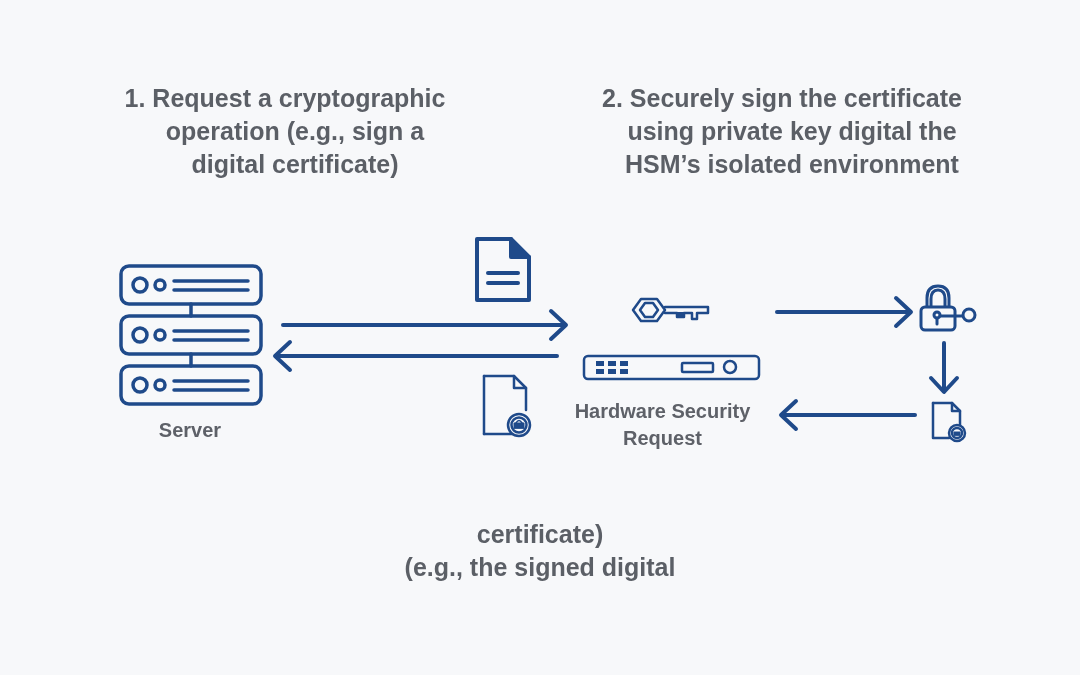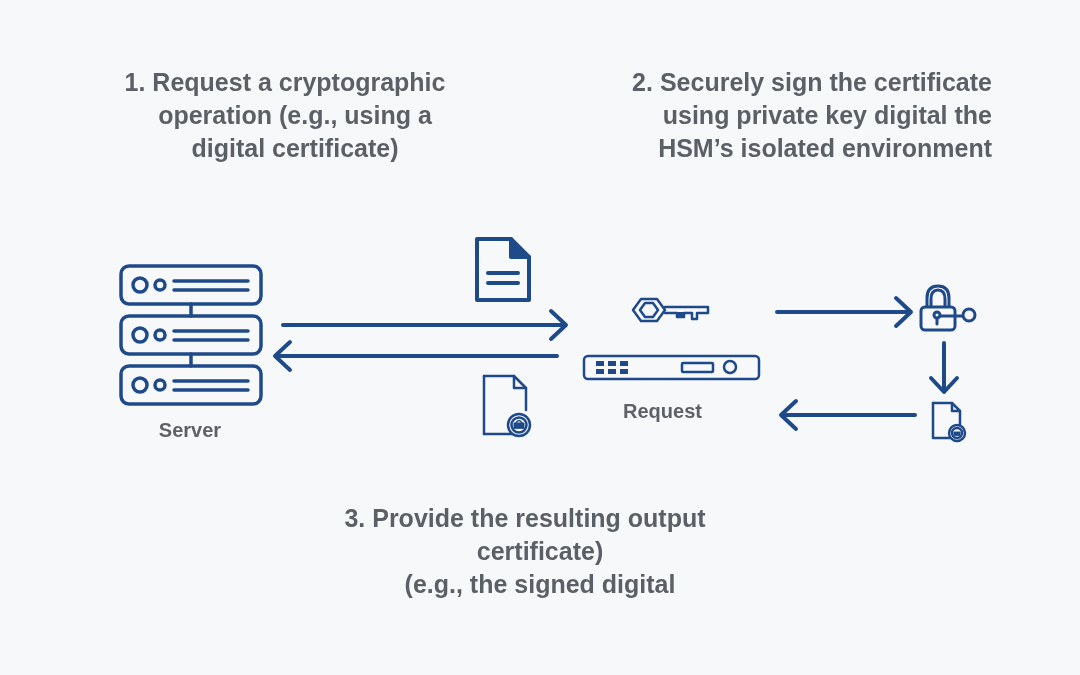--- a/index.html
+++ b/index.html
@@ -15,20 +15,21 @@
       font-family: "Liberation Sans", "DejaVu Sans", sans-serif;
     }
     .label {
       position: absolute;
       color: #5b5f66;
       font-weight: bold;
       font-size: 25px;
       line-height: 33px;
       text-align: center;
       white-space: nowrap;
+      margin-top: 16px;
     }
     .node-label {
       position: absolute;
       color: #5e6168;
       font-weight: bold;
       font-size: 20px;
       line-height: 27px;
       text-align: center;
       white-space: nowrap;
     }
@@ -39,38 +40,38 @@
     }
     .line {
       display: block;
     }
   </style>
 </head>
 <body>
 
 <div class="label" style="left:95px; top:66px; width:380px;">
   <span class="line">1. Request a cryptographic</span>
-  <span class="line" style="padding-left:20px;">operation (e.g., using a</span>
+  <span class="line" style="padding-left:20px;">operation (e.g., sign a</span>
   <span class="line" style="padding-left:20px;text-align:center;">digital certificate)</span>
 </div>
 
-<div class="label" style="left:572px; top:66px; width:420px;text-align:right;">
+<div class="label" style="left:572px; top:66px; width:420px;">
   <span class="line">2. Securely sign  the certificate</span>
   <span class="line" style="padding-left:20px;">using private key digital the</span>
   <span class="line" style="padding-left:20px;">HSM’s isolated environment</span>
 </div>
 
 <div class="label" style="left:300px; top:502px; width:450px;">
-  <span class="line">3. Provide the resulting output</span>
   <span class="line" style="padding-left:30px;">certificate)</span>
   <span class="line" style="padding-left:30px;">(e.g., the signed digital</span>
 </div>
 
 <div class="node-label" style="left:130px; top:417px; width:120px;">Server</div>
 <div class="node-label" style="left:545px; top:398px; width:235px;">
+  <span class="line">Hardware Security</span>
   <span class="line">Request</span>
 </div>
 
 <svg width="1080" height="675" viewBox="0 0 1080 675" fill="none" stroke="#1f4a8a" stroke-linecap="round" stroke-linejoin="round">
 
   <g stroke-width="3.5">
     <rect x="121" y="266" width="140" height="38" rx="8"></rect>
     <circle cx="140" cy="285" r="7"></circle>
     <circle cx="160" cy="285" r="5"></circle>
     <line x1="174" y1="281" x2="248" y2="281"></line>

